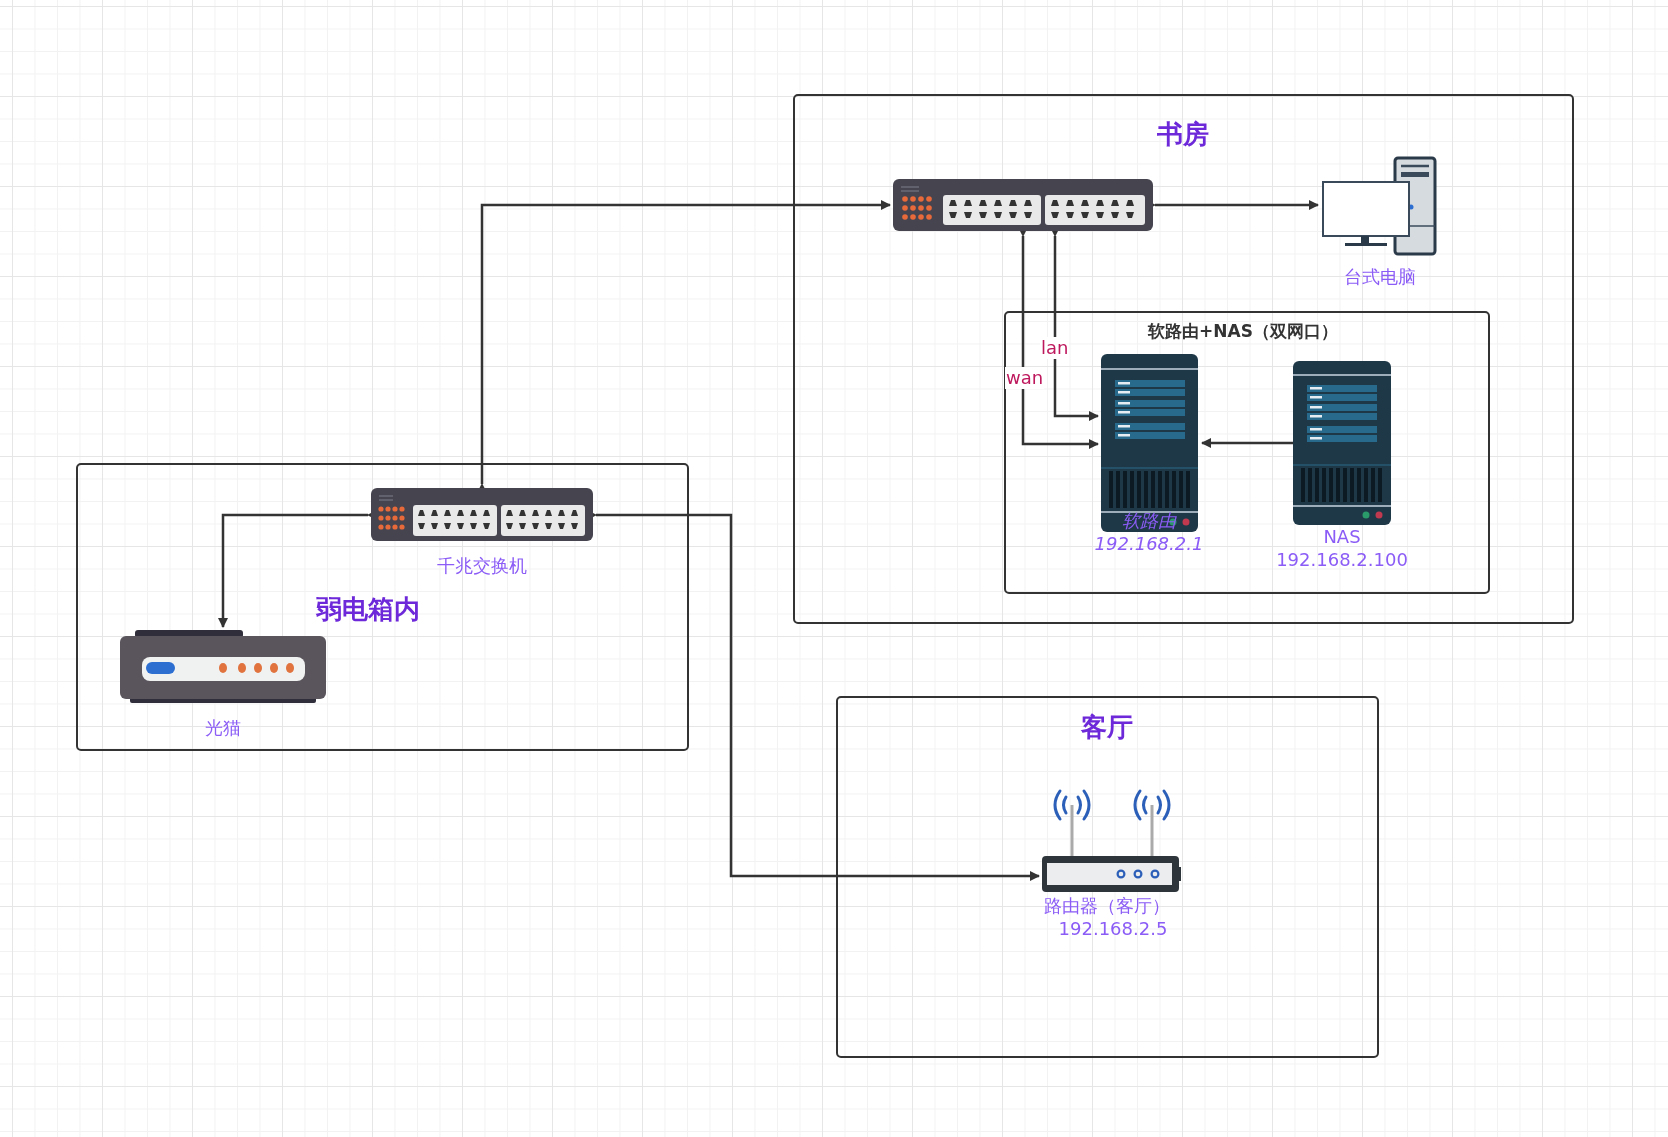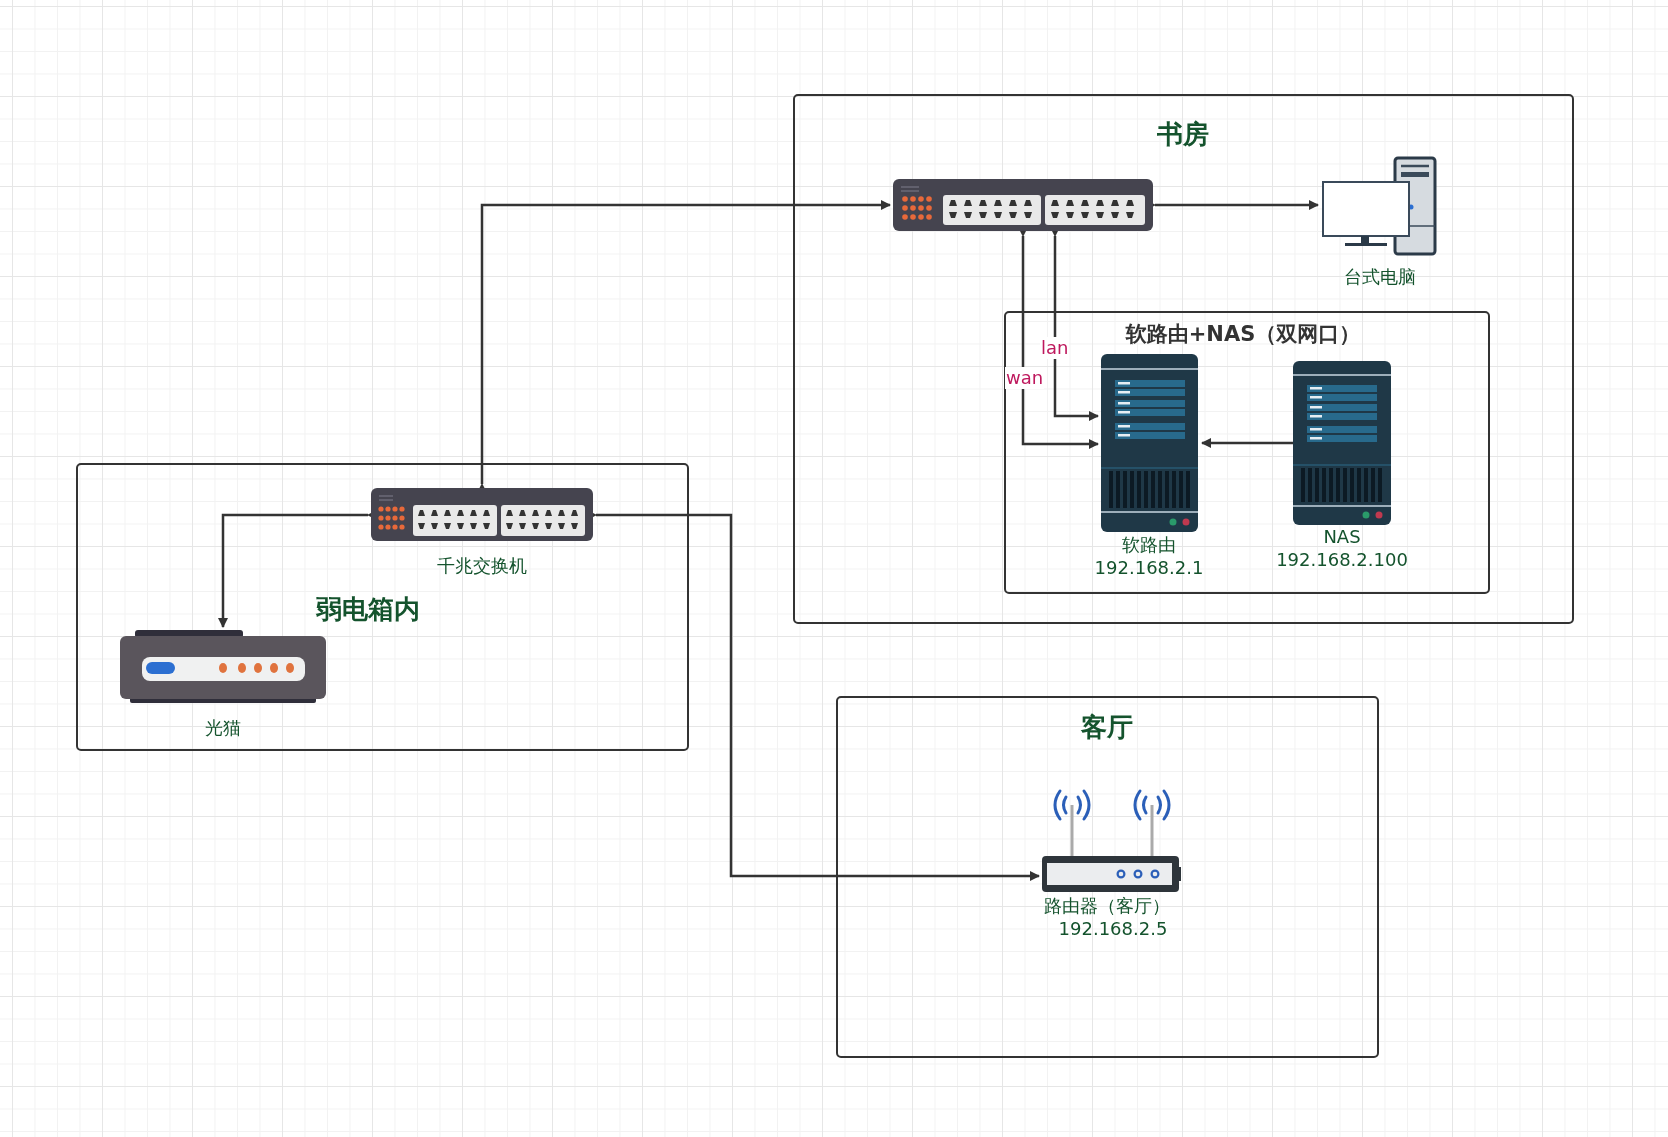--- a/index.html
+++ b/index.html
@@ -12,23 +12,23 @@
       linear-gradient(to right, #f2f2f2 1px, transparent 1px),
       linear-gradient(to bottom, #f2f2f2 1px, transparent 1px);
     background-size: 90px 90px, 90px 90px, 22.5px 22.5px, 22.5px 22.5px;
     background-position: 12px 6px, 12px 6px, 12px 6px, 12px 6px;
     font-family: "DejaVu Sans", "Liberation Sans", sans-serif;
     color:#333;
   }
   .container {
     position:absolute; border:2.5px solid #333; border-radius:5px; box-sizing:border-box;
   }
-  .title { position:absolute; font-weight:bold; font-size:26px; color:#14532d; white-space:nowrap; transform:translateX(-50%); }
-  .subtitle { position:absolute; font-weight:bold; font-size:21px; color:#333; white-space:nowrap; transform:translateX(-50%); }
-  .label { position:absolute; font-size:18px; color:#14532d; white-space:nowrap; text-align:center; transform:translateX(-50%); line-height:23px; }
+  .title { position:absolute; font-weight:bold; font-size:26px; color:#6d28d9; white-space:nowrap; transform:translateX(-50%); }
+  .subtitle { position:absolute; font-weight:bold; font-size:17px; color:#333; white-space:nowrap; transform:translateX(-50%); }
+  .label { position:absolute; font-size:18px; color:#8b5cf6; white-space:nowrap; text-align:center; transform:translateX(-50%); line-height:23px; }
   .edge-label { position:absolute; font-size:18px; background:#fff; color:#be185d; padding:0 1px; line-height:22px; }
   svg.links { position:absolute; left:0; top:0; width:1668px; height:1137px; pointer-events:none; }
   .dev { position:absolute; }
 </style>
 </head>
 <body>
 
 <div class="container" style="left:793px; top:94px; width:781px; height:530px;"></div>
 <div class="title" style="left:1183px; top:117px;">书房</div>
 
@@ -161,21 +161,21 @@
         <rect x="64" y="117" width="4" height="37"></rect>
         <rect x="71" y="117" width="4" height="37"></rect>
         <rect x="78" y="117" width="4" height="37"></rect>
         <rect x="85" y="117" width="4" height="37"></rect>
     </g>
     <line x1="0" y1="158" x2="97" y2="158" stroke="#c8d6e0" stroke-width="1.5"></line>
     <circle cx="72" cy="168" r="3.5" fill="#2a9a6a"></circle>
     <circle cx="85" cy="168" r="3.5" fill="#c0394f"></circle>
   </svg>
 </div>
-<div class="label" style="left:1149px; top:533px;">
+<div class="label" style="left:1149px; top:509px;font-style:italic;">
   <div>软路由</div>
   <div>192.168.2.1</div>
 </div>
 
 <div class="dev" style="left:1293px; top:361px; width:98px; height:164px;">
   <svg width="98" height="164" viewBox="0 0 98 164">
     <rect x="0" y="0" width="98" height="164" rx="6" fill="#1f3847"></rect>
     <line x1="0" y1="14" x2="98" y2="14" stroke="#c8d6e0" stroke-width="1.5"></line>
     <rect x="14" y="24" width="70" height="7" fill="#286a8c"></rect>
       <rect x="17" y="26" width="12" height="2.5" fill="#e6eef3"></rect>

